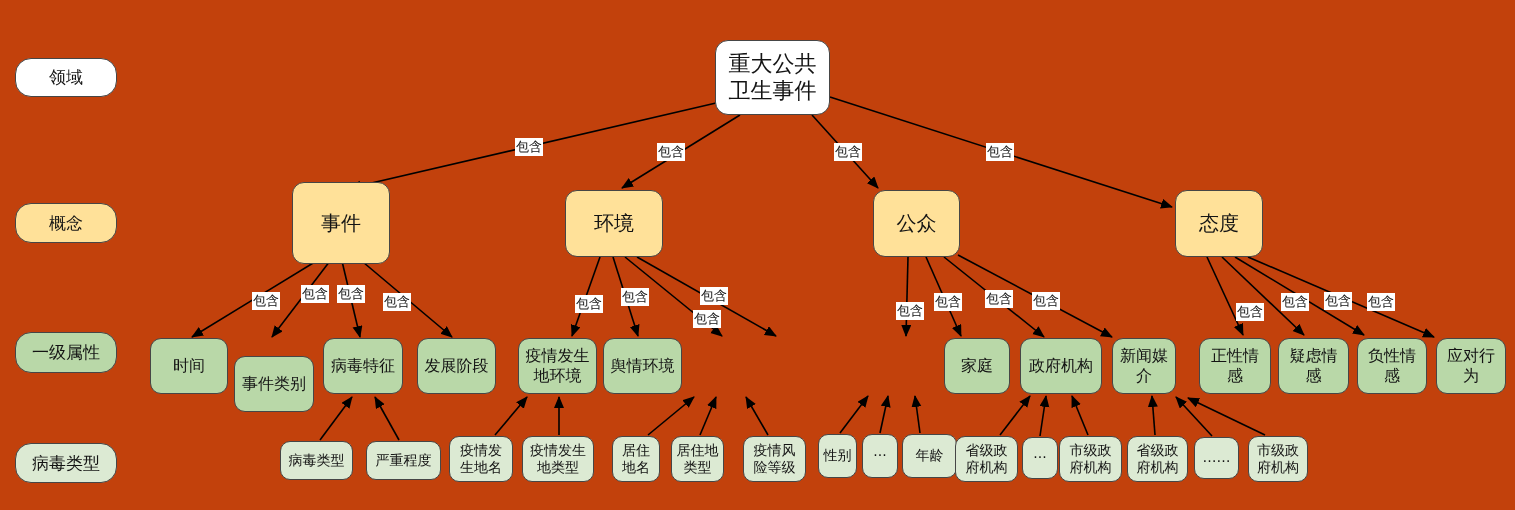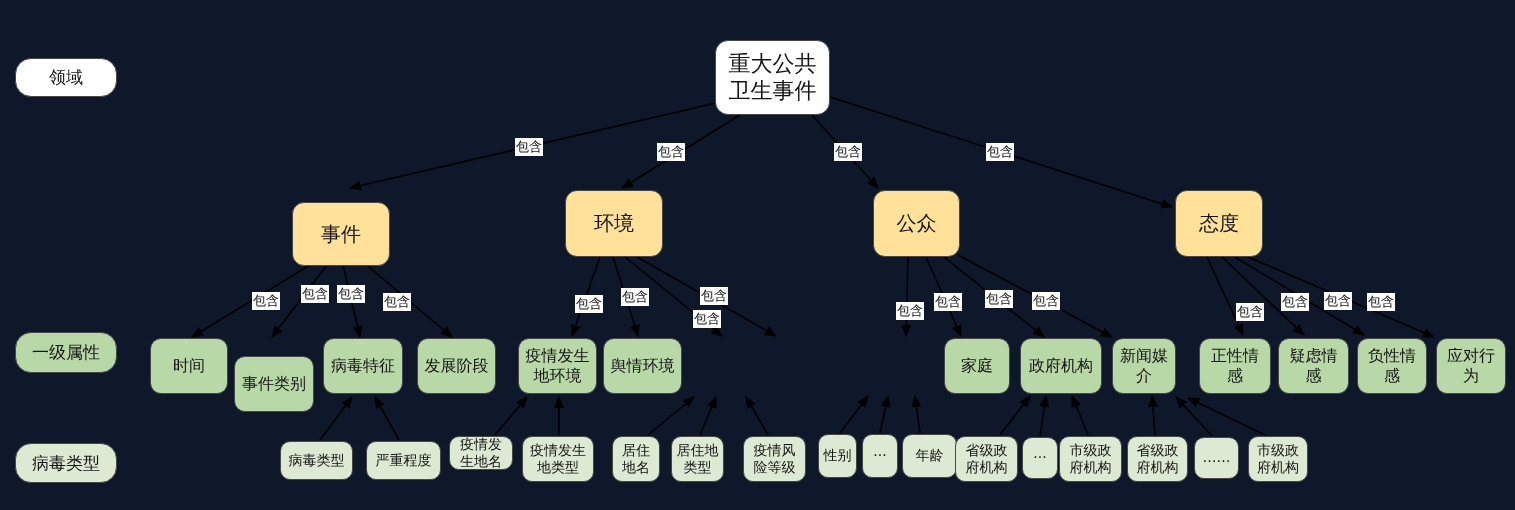--- a/index.html
+++ b/index.html
@@ -1,17 +1,17 @@
 <!DOCTYPE html>
 <html><head>
 <meta charset="utf-8">
 <style>
   html,body{margin:0;padding:0;background:#ffffff;}
   .stage{
-    position:relative;width:1515px;height:510px;background:#0f172a;overflow:hidden;
+    position:relative;width:1515px;height:510px;background:#c2410c;overflow:hidden;
     font-family:"DejaVu Sans","Liberation Sans",sans-serif;color:#141414;
   }
   .edges-svg{position:absolute;left:0;top:0;width:1515px;height:510px;z-index:1;}
   .node{
     position:absolute;box-sizing:border-box;z-index:2;
     border:1.6px solid #464646;
     display:flex;align-items:center;justify-content:center;
     text-align:center;white-space:pre-line;line-height:1.22;
   }
   .fill-white{background:#ffffff;}
@@ -77,27 +77,28 @@
     <line x1="920" y1="433" x2="915" y2="396" stroke="#000" stroke-width="1.6" marker-end="url(#arrow)"></line>
     <line x1="1000" y1="435" x2="1030" y2="396" stroke="#000" stroke-width="1.6" marker-end="url(#arrow)"></line>
     <line x1="1040" y1="436" x2="1046" y2="396" stroke="#000" stroke-width="1.6" marker-end="url(#arrow)"></line>
     <line x1="1088" y1="435" x2="1072" y2="396" stroke="#000" stroke-width="1.6" marker-end="url(#arrow)"></line>
     <line x1="1155" y1="435" x2="1152" y2="396" stroke="#000" stroke-width="1.6" marker-end="url(#arrow)"></line>
     <line x1="1212" y1="436" x2="1176" y2="397" stroke="#000" stroke-width="1.6" marker-end="url(#arrow)"></line>
     <line x1="1265" y1="435" x2="1188" y2="398" stroke="#000" stroke-width="1.6" marker-end="url(#arrow)"></line>
   </svg>
 
   <div class="node legend fill-white" style="left:15px;top:58px;width:102px;height:39px">领域</div>
+  <div class="node legend fill-yellow" style="left:15px;top:203px;width:102px;height:40px">概念</div>
   <div class="node legend fill-green1" style="left:15px;top:332px;width:102px;height:41px">一级属性</div>
   <div class="node legend fill-green2" style="left:15px;top:443px;width:102px;height:40px">病毒类型</div>
 
   <div class="node root fill-white" style="left:715px;top:40px;width:115px;height:75px">重大公共
 卫生事件</div>
 
-  <div class="node concept fill-yellow" style="left:292px;top:202px;width:98px;height:64px">事件</div>
+  <div class="node concept fill-yellow" style="left:292px;top:182px;width:98px;height:82px">事件</div>
   <div class="node concept fill-yellow" style="left:565px;top:190px;width:98px;height:67px">环境</div>
   <div class="node concept fill-yellow" style="left:873px;top:190px;width:87px;height:67px">公众</div>
   <div class="node concept fill-yellow" style="left:1175px;top:190px;width:88px;height:67px">态度</div>
 
   <div class="node attr1 fill-green1" style="left:150px;top:338px;width:78px;height:56px">时间</div>
   <div class="node attr1 fill-green1" style="left:234px;top:356px;width:80px;height:56px">事件类别</div>
   <div class="node attr1 fill-green1" style="left:323px;top:338px;width:80px;height:56px">病毒特征</div>
   <div class="node attr1 fill-green1" style="left:417px;top:338px;width:79px;height:56px">发展阶段</div>
   <div class="node attr1 fill-green1" style="left:518px;top:338px;width:79px;height:56px">疫情发生
 地环境</div>
@@ -109,21 +110,21 @@
 感</div>
   <div class="node attr1 fill-green1" style="left:1278px;top:338px;width:71px;height:56px">疑虑情
 感</div>
   <div class="node attr1 fill-green1" style="left:1357px;top:338px;width:70px;height:56px">负性情
 感</div>
   <div class="node attr1 fill-green1" style="left:1436px;top:338px;width:70px;height:56px">应对行
 为</div>
 
   <div class="node attr2 fill-green2" style="left:280px;top:441px;width:73px;height:39px">病毒类型</div>
   <div class="node attr2 fill-green2" style="left:366px;top:441px;width:75px;height:39px">严重程度</div>
-  <div class="node attr2 fill-green2" style="left:449px;top:436px;width:64px;height:34px">疫情发
+  <div class="node attr2 fill-green2" style="left:449px;top:436px;width:64px;height:46px">疫情发
 生地名</div>
   <div class="node attr2 fill-green2" style="left:522px;top:436px;width:72px;height:46px">疫情发生
 地类型</div>
   <div class="node attr2 fill-green2" style="left:612px;top:436px;width:48px;height:46px">居住
 地名</div>
   <div class="node attr2 fill-green2" style="left:671px;top:436px;width:53px;height:46px">居住地
 类型</div>
   <div class="node attr2 fill-green2" style="left:743px;top:436px;width:63px;height:46px">疫情风
 险等级</div>
   <div class="node attr2 fill-green2" style="left:818px;top:434px;width:39px;height:44px">性别</div>

